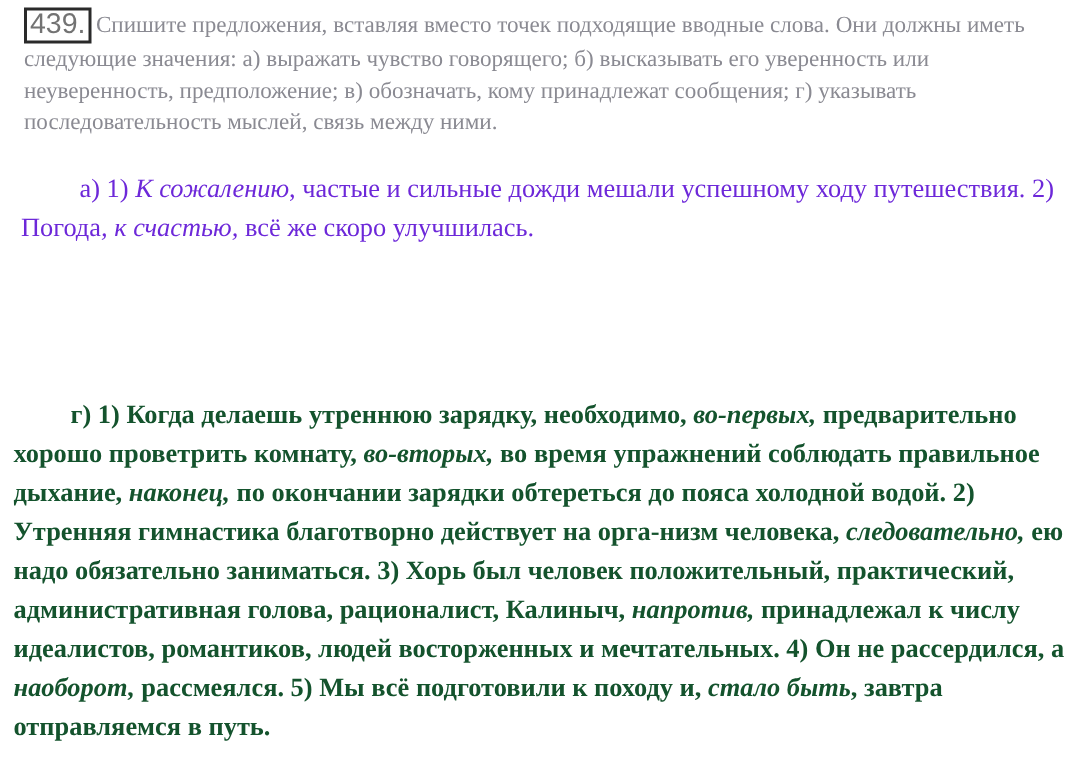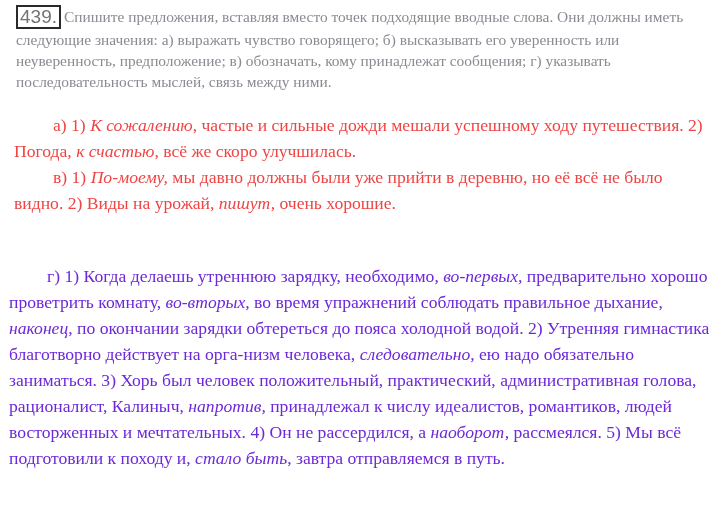--- a/index.html
+++ b/index.html
@@ -34,30 +34,31 @@
       margin-right: 3px;
       vertical-align: -1px;
     }
     .block-abv {
       position: absolute;
       left: 14px;
       top: 112px;
       width: 702px;
       font-size: 17.6px;
       line-height: 26px;
-      color: #ef4444;
+      color: #6d28d9;
     }
     .block-g {
       position: absolute;
       left: 9px;
       top: 263px;
       width: 708px;
       font-size: 17.6px;
       line-height: 26px;
-      color: #6d28d9;
+      color: #14532d;
+      font-weight: bold;
     }
     .para {
       margin: 0;
       text-indent: 39px;
     }
     .block-g .para {
       text-indent: 38px;
     }
     .it {
       font-style: italic;
@@ -65,18 +66,17 @@
   </style>
 </head>
 <body>
 
 <div class="task">
   <span class="task-number">439.</span><span>Спишите предложения, вставляя вместо точек подходящие вводные слова. Они должны иметь следующие значения: а) выражать чувство говорящего; б) высказывать его уверенность или неуверенность, предположение; в) обозначать, кому принадлежат сообщения; г) указывать последовательность мыслей, связь между ними.</span>
 </div>
 
 <div class="block-abv">
   <p class="para"><span>а) 1) </span><span class="it">К сожалению</span><span>, частые и сильные дожди мешали успешному ходу путешествия. 2) Погода</span><span class="it">, к счастью,</span><span> всё же скоро улучшилась.</span></p>
-  <p class="para"><span>в) 1) </span><span class="it">По-моему,</span><span> мы давно должны были уже прийти в деревню, но её всё не было видно. 2) Виды на урожай, </span><span class="it">пишут,</span><span> очень хорошие.</span></p>
 </div>
 
 <div class="block-g">
   <p class="para"><span>г) 1) Когда делаешь утреннюю зарядку, необходимо, </span><span class="it">во-первых,</span><span> предварительно хорошо проветрить комнату, </span><span class="it">во-вторых,</span><span> во время упражнений соблюдать правильное дыхание, </span><span class="it">наконец,</span><span> по окончании зарядки обтереться до пояса холодной водой. 2) Утренняя гимнастика благотворно действует на орга-низм человека, </span><span class="it">следовательно,</span><span> ею надо обязательно заниматься. 3) Хорь был человек положительный, практический, административная голова, рационалист, Калиныч, </span><span class="it">напротив,</span><span> принадлежал к числу идеалистов, романтиков, людей восторженных и мечтательных. 4) Он не рассердился, а </span><span class="it">наоборот,</span><span> рассмеялся. 5) Мы всё подготовили к походу и, </span><span class="it">стало быть</span><span>, завтра отправляемся в путь.</span></p>
 </div>
 
 </body></html>

